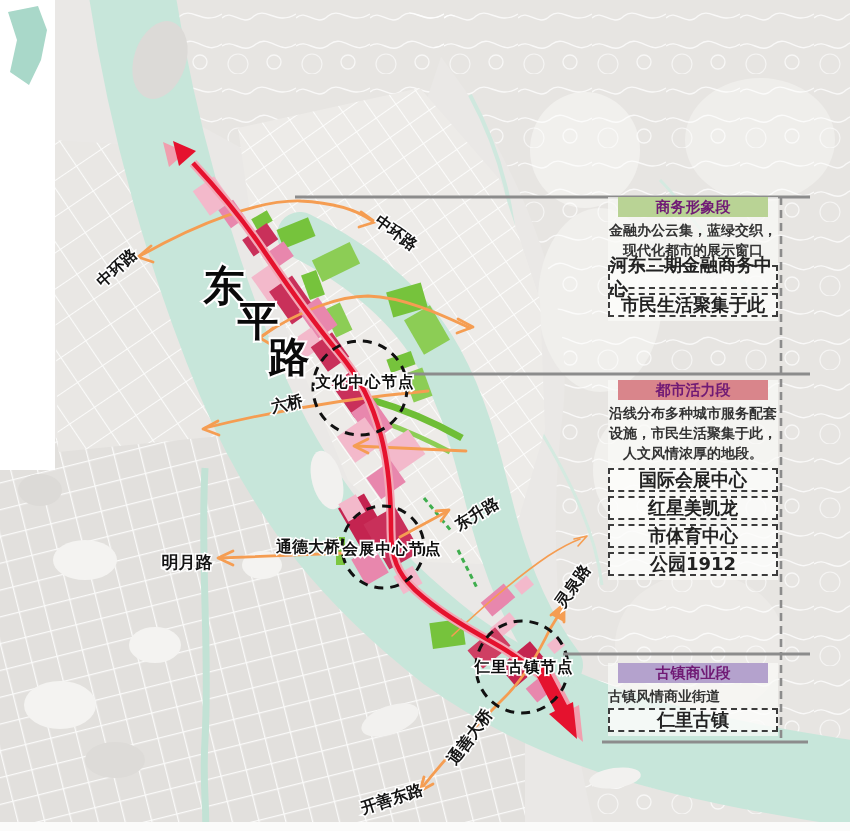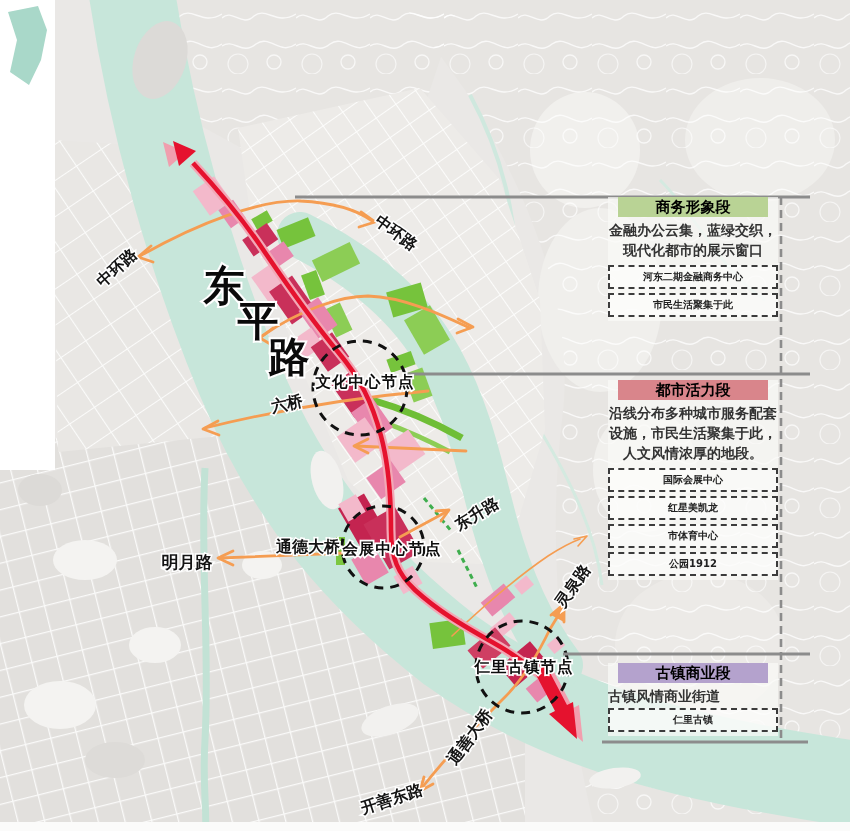--- a/index.html
+++ b/index.html
@@ -2,28 +2,28 @@
 <html><head>
 <meta charset="utf-8">
 <style>
   html,body{margin:0;padding:0;background:#ffffff;}
   #stage{position:relative;width:850px;height:831px;overflow:hidden;background:#ffffff;
          font-family:"DejaVu Sans","Liberation Sans",sans-serif;}
   #map-svg{position:absolute;left:0;top:0;}
   .panel{position:absolute;left:608px;width:170px;z-index:5;}
   .panel-bg{background:rgba(250,249,247,0.72);}
   .panel-header{margin:0 10px;height:20px;line-height:20px;text-align:center;
-                font-size:15px;font-weight:700;color:#000000;}
+                font-size:15px;font-weight:700;color:#701a75;}
   .panel-desc{margin-top:3px;font-size:14px;font-weight:600;color:#333;line-height:20px;
               text-align:center;}
   .panel-desc.center{text-align:left;font-weight:600;}
   .panel-items{margin-top:5px;}
   .panel-item{box-sizing:border-box;height:24px;margin-bottom:4px;border:2px dashed #3c3c3c;
               background:rgba(255,255,255,0.45);display:flex;align-items:center;justify-content:center;
-              font-size:10px;font-weight:600;color:#222;}
+              font-size:18px;font-weight:600;color:#222;}
   svg text{font-family:"DejaVu Sans","Liberation Sans",sans-serif;}
   .map-label{font-weight:700;fill:#141414;stroke:#ffffff;stroke-width:3px;paint-order:stroke;}
   .node-label{font-weight:700;fill:#0c0c0c;stroke:#ffffff;stroke-width:3.4px;paint-order:stroke;
               font-size:15.5px;letter-spacing:1px;}
   .big-label{font-weight:700;fill:#0a0a0a;stroke:#ffffff;stroke-width:4px;paint-order:stroke;
              font-size:41px;}
 </style>
 </head>
 <body>
 

